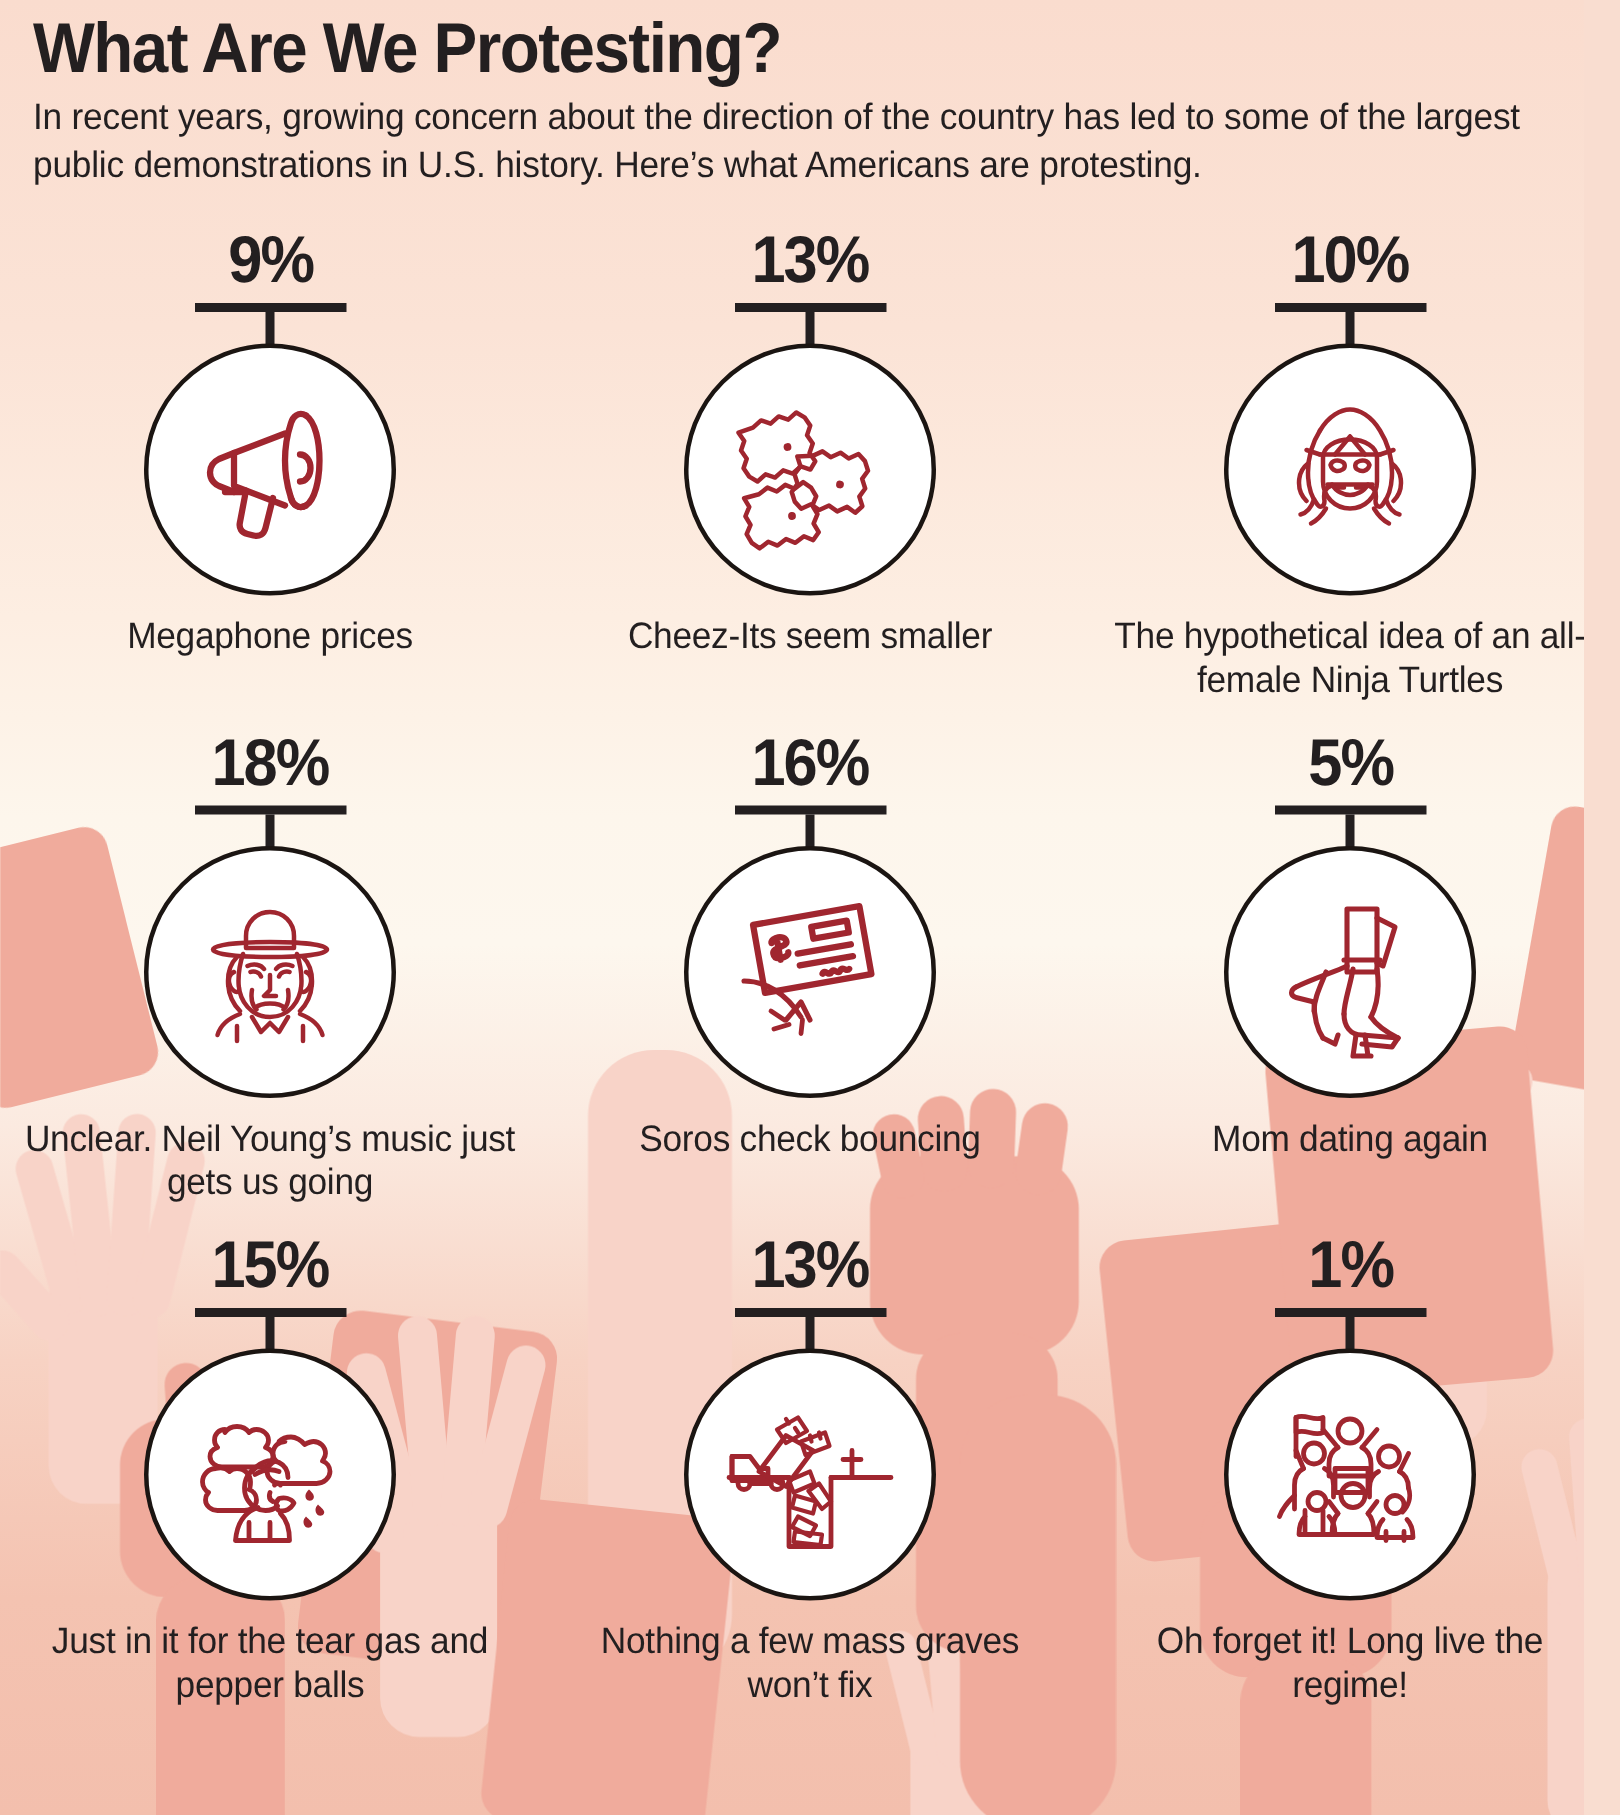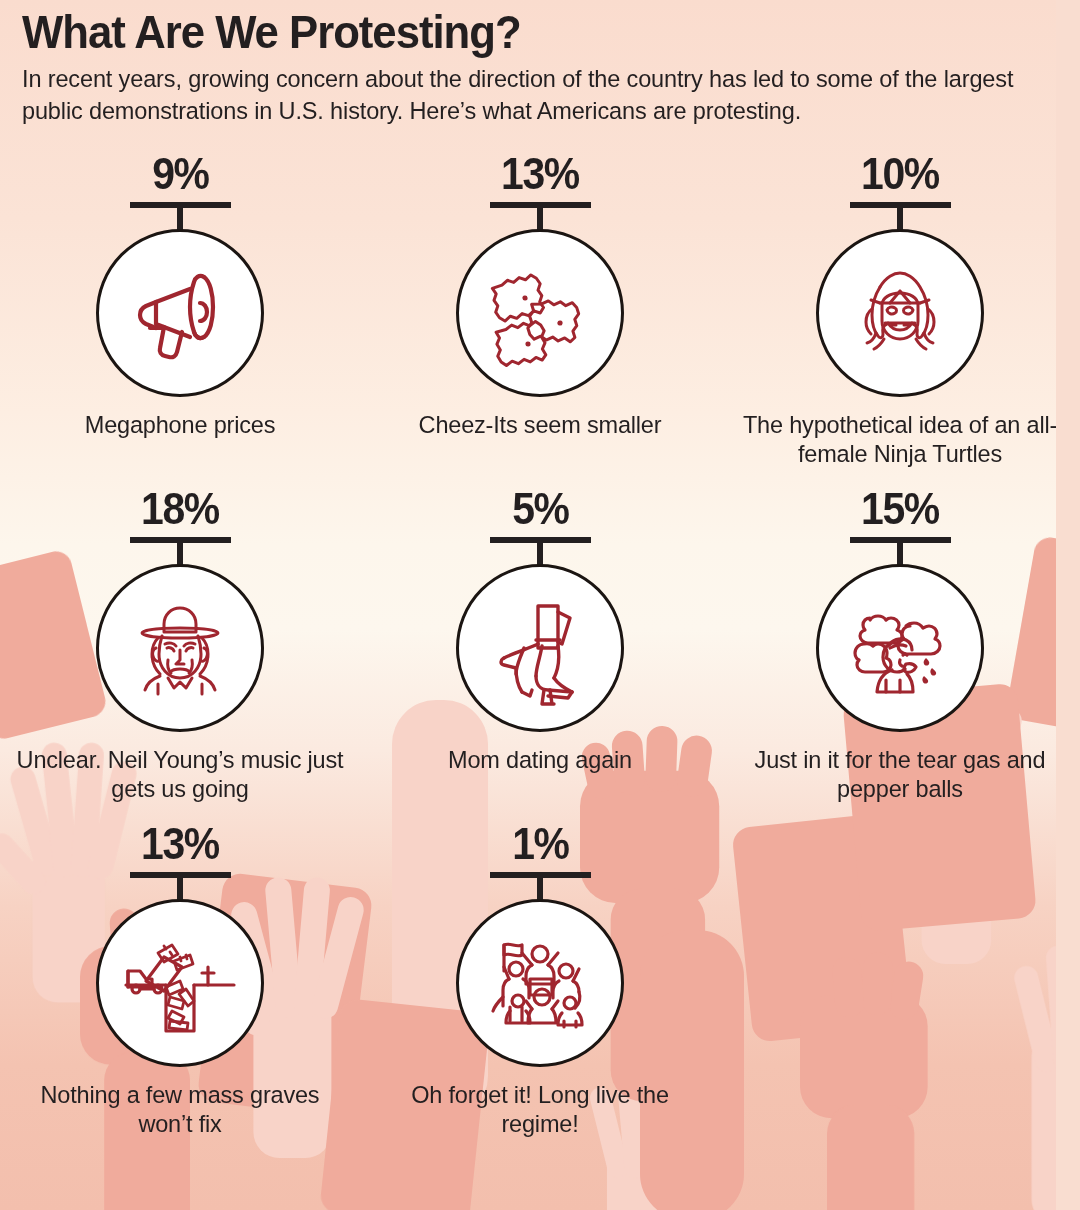--- a/index.html
+++ b/index.html
@@ -379,20 +379,46 @@
             <path d="M40 88c-8 3-13 7-15 14"></path>
             <path d="M80 88c8 3 13 7 15 14"></path>
             <path d="M48 90l6 10 6-6 6 6 6-10"></path>
             <path d="M38 96v10M82 96v10"></path>
           </g>
         </svg>
       </div>
       <div class="caption">Unclear. Neil Young’s music just gets us going</div>
     </div>
 
+    <div class="cell">
+      <div class="pct">16%</div>
+      <div class="tbar"></div>
+      <div class="stem"></div>
+      <div class="bubble">
+        <svg viewBox="0 0 120 120">
+          <g class="ico">
+
+            <g transform="rotate(-10 62 48)">
+              <rect x="26" y="22" width="72" height="46"></rect>
+              <path d="M40 34v14M36 36c0-2 3-3 5-3s5 1 5 4-10 2-10 6 3 4 5 4 5-1 5-3"></path>
+              <rect x="64" y="30" width="24" height="8"></rect>
+              <path d="M52 46h36M52 54h36"></path>
+              <path d="M66 62c2-3 4 3 6 0s4 3 6 0 4 2 6 0"></path>
+            </g>
+
+            <path d="M16 66c14 0 28 8 38 24" style="stroke-width:3.4"></path>
+
+            <path d="M44 92l10-12 6 12" style="stroke-width:3.4"></path>
+
+            <path d="M34 86l9 6M36 98l10-3M54 101l1-9" style="stroke-width:3.2"></path>
+          </g>
+        </svg>
+      </div>
+      <div class="caption">Soros check bouncing</div>
+    </div>
 
     <div class="cell">
       <div class="pct">5%</div>
       <div class="tbar"></div>
       <div class="stem"></div>
       <div class="bubble">
         <svg viewBox="0 0 120 120">
           <g class="ico" style="stroke-width:3.4">
 
             <path d="M58 18h20v42H58z"></path>

